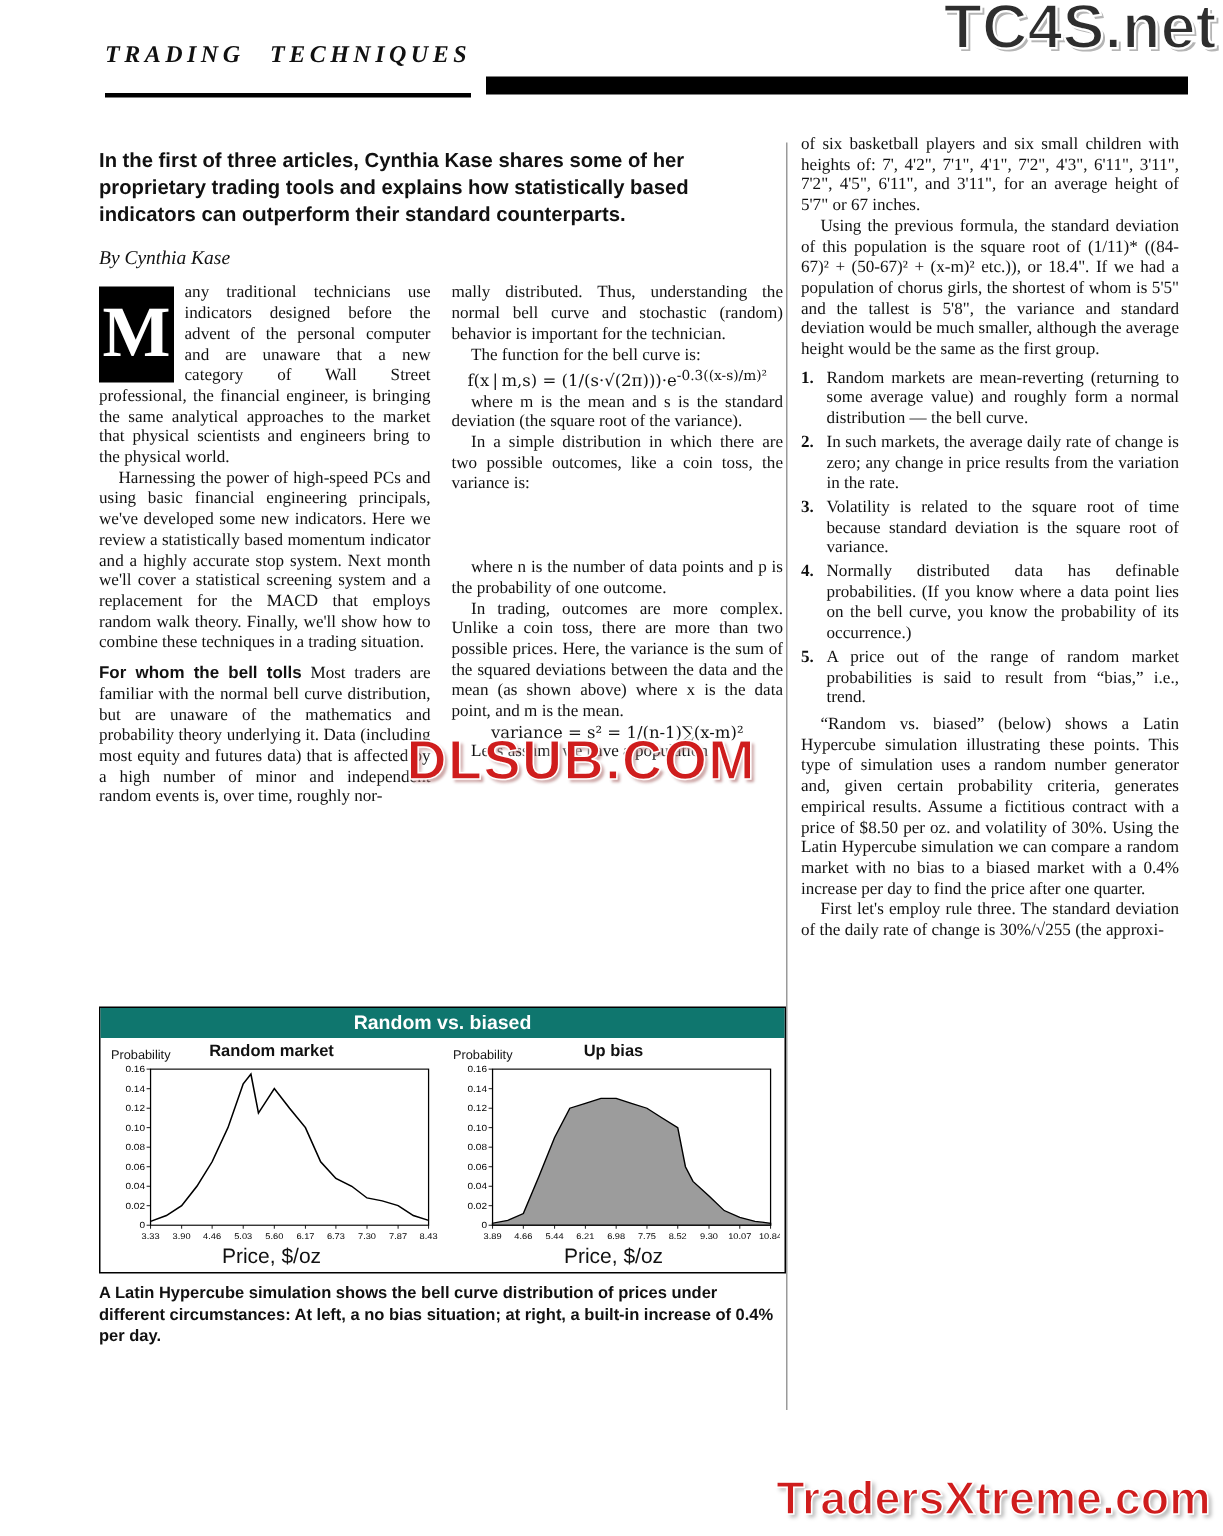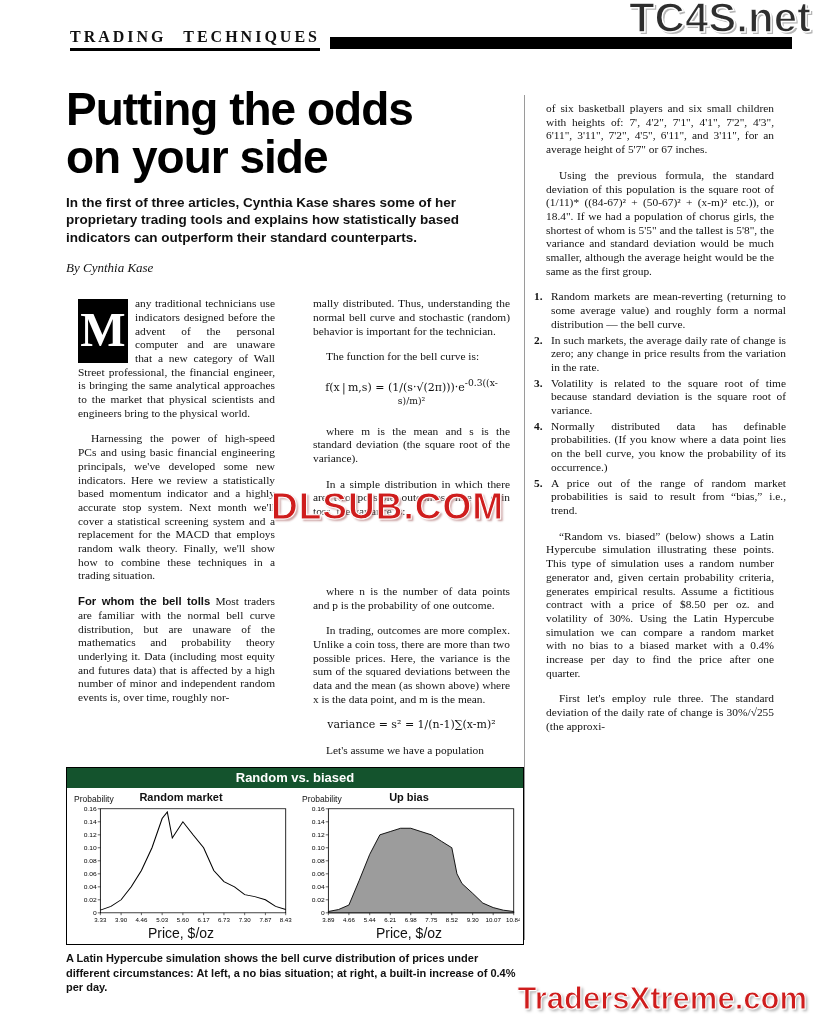--- a/index.html
+++ b/index.html
@@ -6,21 +6,21 @@
   html,body { margin:0; padding:0; background:#ffffff; }
   .page {
     position:relative; width:815px; height:1024px; background:#fff;
     overflow:hidden; font-family:"Liberation Serif", serif; color:#111;
   }
 
   
   .section-head { position:absolute; left:70px; top:28px; width:722px; display:flex; align-items:flex-end; z-index:2; }
   .section-title {
     font-family:"Liberation Serif", serif; font-weight:bold; font-size:16px;
-    letter-spacing:3px; word-spacing:10px; border-bottom:3px solid #000; padding-bottom:2px; white-space:nowrap;
+    letter-spacing:3px; word-spacing:10px; border-bottom:3px solid #000; padding-bottom:16px; white-space:nowrap;font-style:italic;
   }
   .section-bar { flex:1; height:12px; background:#000; margin-left:10px; margin-bottom:2px; }
   .tc4s {
     position:absolute; top:-6px; right:4px; z-index:5;
     font-family:"Liberation Sans", sans-serif; font-weight:bold; font-size:42px;
     color:#2e2e2e; -webkit-text-stroke:1.5px #ffffff;
     text-shadow:2px 2px 0 #b5b5b5, -1px -1px 0 #fff;
   }
 
   
@@ -30,39 +30,39 @@
     line-height:1.04; letter-spacing:-1px; color:#000;
   }
   .deck {
     margin-top:12px; width:402px; font-family:"Liberation Sans", sans-serif;
     font-weight:bold; font-size:13.5px; line-height:1.32;
   }
   .byline { margin-top:13px; margin-bottom:9px; font-style:italic; font-size:13px; }
 
   .cols { display:flex; gap:14px; margin-top:8px; height:474px; overflow:hidden; }
   .col { width:221px; font-size:11.4px; line-height:13.7px; text-align:justify; }
-  .col p, .right-col p { margin:12px; text-indent:13px; }
+  .col p, .right-col p { margin:0; text-indent:13px; }
   p.noindent { text-indent:0 !important; }
   .dropcap {
     float:left; width:50px; height:64px; background:#000; color:#fff;
     font-family:"Liberation Serif", serif; font-weight:bold; font-size:48px;
     line-height:62px; text-align:center; margin:2px 7px 2px 0;
   }
   .runin-head { font-family:"Liberation Sans", sans-serif; font-weight:bold; font-size:11.3px; }
   p.has-runin { text-indent:0; margin-top:7px; }
   .formula {
     text-align:center; text-indent:0 !important; font-size:11px;
     margin:9px 0; font-family:"DejaVu Serif", serif;
   }
   .wm-spacer { height:42px; }
 
   
   .chart-block { margin-top:8px; width:458px; border:1px solid #000; background:#fff; }
   .chart-titlebar {
-    background:#14532d; color:#fff; text-align:center;
+    background:#0f766e; color:#fff; text-align:center;
     font-family:"Liberation Sans", sans-serif; font-weight:bold; font-size:13px; padding:2px 0 3px;
   }
   .panels { display:flex; }
   .panel { flex:1; padding:3px 3px 1px; }
   .panel-head { position:relative; height:14px; }
   .y-axis-name { position:absolute; left:4px; top:3px; font-family:"Liberation Sans", sans-serif; font-size:8.5px;text-align:right; }
   .panel-title { display:block; text-align:center; font-family:"Liberation Sans", sans-serif; font-weight:bold; font-size:11px; }
   svg.plot { width:100%; height:120px; display:block; }
   svg.plot text { font-family:"Liberation Sans", sans-serif; fill:#000; }
   .x-axis-name { text-align:center; font-family:"Liberation Sans", sans-serif; font-size:14px; padding:0 0 2px; }
@@ -103,24 +103,20 @@
 
 <div class="page">
 
   <div class="section-head">
     <span class="section-title">TRADING TECHNIQUES</span>
     <span class="section-bar"></span>
   </div>
   <div class="tc4s">TC4S.net</div>
 
   <div class="left-main">
-    <div class="headline">
-      <div>Putting the odds</div>
-      <div>on your side</div>
-    </div>
     <div class="deck">In the first of three articles, Cynthia Kase shares some of her proprietary trading tools and explains how statistically based indicators can outperform their standard counterparts.</div>
     <div class="byline">By Cynthia Kase</div>
 
     <div class="cols">
 
       <div class="col">
         <p class="noindent">
           <span class="dropcap">M</span><span>any traditional technicians use indicators designed before the advent of the personal computer and are unaware that a new category of Wall Street professional, the financial engineer, is bringing the same analytical approaches to the market that physical scientists and engineers bring to the physical world.</span>
         </p>
         <p>Harnessing the power of high-speed PCs and using basic financial engineering principals, we've developed some new indicators. Here we review a statistically based momentum indicator and a highly accurate stop system. Next month we'll cover a statistical screening system and a replacement for the MACD that employs random walk theory. Finally, we'll show how to combine these techniques in a trading situation.</p>

